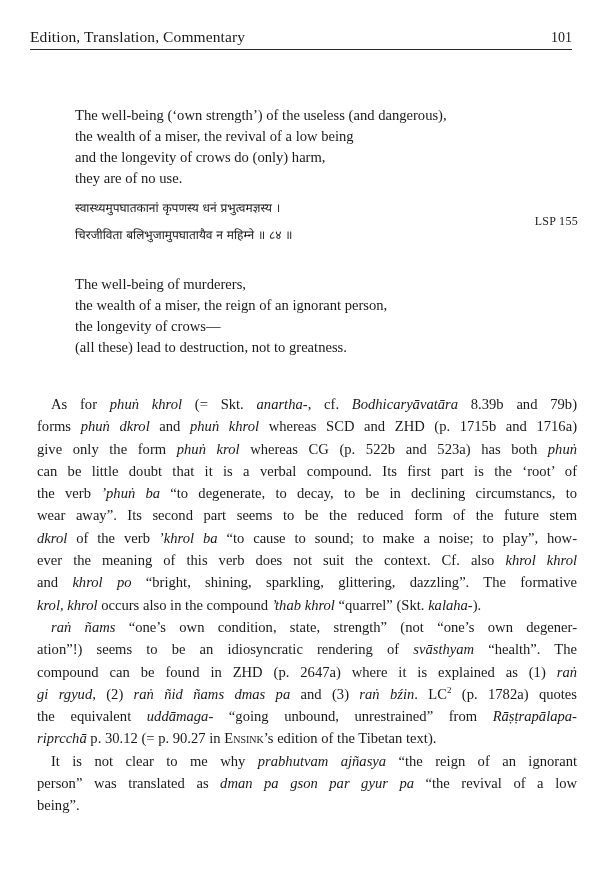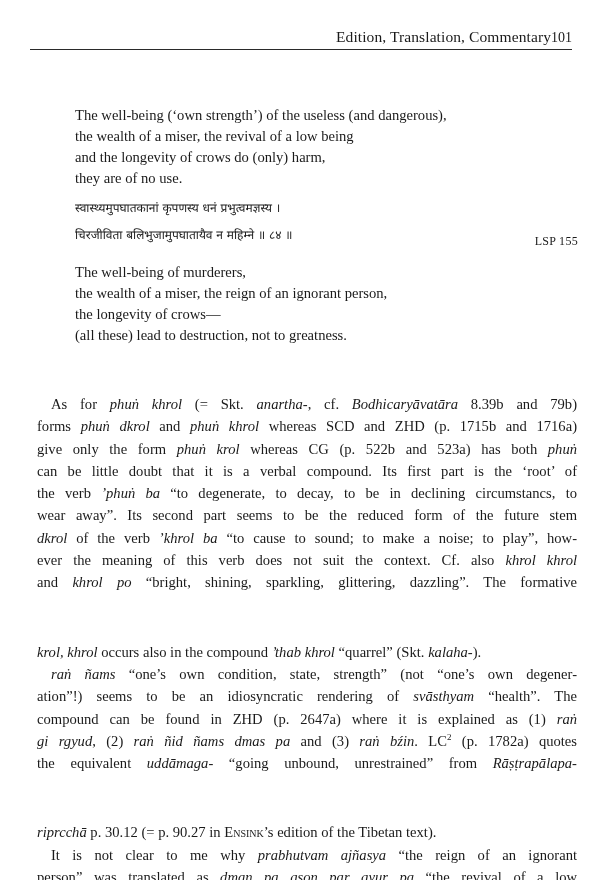--- a/index.html
+++ b/index.html
@@ -16,21 +16,21 @@
     color: #1a1a1a;
   }
   .running-head {
     position: absolute;
     left: 30px;
     top: 24px;
     width: 542px;
     height: 22px;
     border-bottom: 1.5px solid #2a2a2a;
     display: flex;
-    justify-content: flex-end;
+    justify-content: space-between;
     align-items: flex-end;
     padding-bottom: 3px;
   }
   .running-title {
     font-size: 15.5px;
     letter-spacing: 0.1px;
   }
   .page-number {
     font-size: 14px;
   }
@@ -55,43 +55,42 @@
     font-size: 12px;
     line-height: 27px;
   }
   .sanskrit-line {
     display: block;
     white-space: nowrap;
   }
   .lsp-ref {
     position: absolute;
     right: 22px;
-    top: 234px;
+    top: 214px;
     font-size: 12px;
     letter-spacing: 0.3px;
   }
-  .verse-2 { top: 262px; }
+  .verse-2 { top: 274px; }
   .commentary {
     position: absolute;
     left: 37px;
     top: 393px;
     width: 540px;
     font-size: 14.6px;
     line-height: 22.3px;
     text-align: justify;
   }
   .cline {
     display: block;
     white-space: nowrap;
     text-align: justify;
     text-align-last: justify;
   }
   .cline.last {
     text-align-last: left;
-    margin-top: 47px;
   }
   i { font-style: italic; }
   .sc {
     font-variant: small-caps;
   }
   sup { font-size: 9px; line-height: 0; }
 </style>
 </head>
 <body>
 

